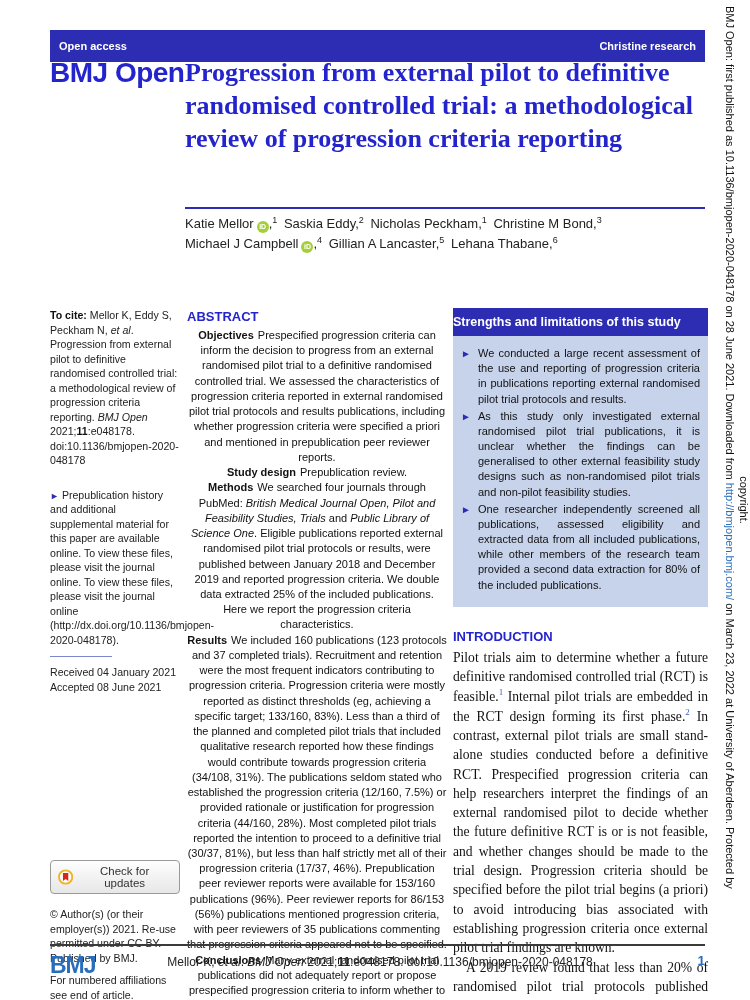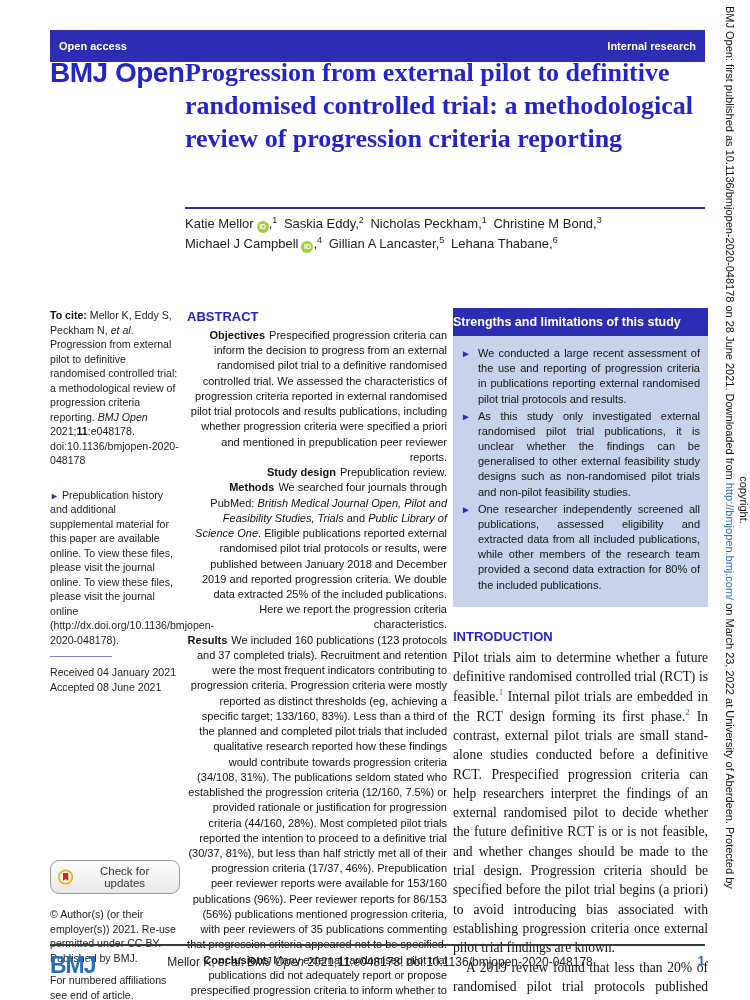--- a/index.html
+++ b/index.html
@@ -44,30 +44,30 @@
   .col-right { width:255px; }
 
   
   .cite b, .leftp b { color:#111; }
   .leftp { margin-top:20px; }
   .arrow { color:#2d2db4; font-size:9px; }
   .left-divider { border:none; border-top:1.5px solid #7b86cf; width:62px; margin:9px 0 8px 0; }
   .dates p { margin:0; }
   .updates-btn {
     margin-top:166px; display:inline-flex; align-items:center; gap:7px;
-    border:1px solid #9a9a9a; border-radius:9px;
+    border:1px solid #9a9a9a; border-radius:4px;
     background:linear-gradient(#fefefe,#e7e7e7);
     padding:4px 10px 4px 7px; font-size:11.5px; color:#333; cursor:pointer;
     font-family:"Liberation Sans", sans-serif;
   }
   .copyright { margin-top:13px; }
   .affil { margin-top:8px; }
   
   .abstract-heading { color:#2424cc; font-weight:bold; font-size:13px; margin-bottom:2px; }
-  .abs p { margin:0; text-align:right; }
+  .abs p { margin:0; text-align:center; }
   .abs b { margin-right:4px; }
   
   .strengths-header {
     background:#2d2db4; color:#fff; font-weight:bold; font-size:12.5px;
     padding:7px 0;
   }
   .strengths-body {
     background:#c7d3eb; padding:10px 8px 12px 8px; font-size:11px; line-height:1.38;
     color:#111;
   }
@@ -104,21 +104,21 @@
     font-size:13.5px;
   }
 </style>
 </head>
 <body>
 
 <div class="page">
 
   <div class="topbar">
     <span>Open access</span>
-    <span>Internal research</span>
+    <span>Christine research</span>
   </div>
 
   <div class="journal-logo">BMJ Open</div>
   <h1 class="article-title">Progression from external pilot to definitive randomised controlled trial: a methodological review of progression criteria reporting</h1>
 
   <div class="authors-rule"></div>
 
   <div class="authors">
     <div>
       <span class="author"><span>Katie Mellor</span><span class="orcid">iD</span><span>,</span><sup>1</sup></span>

